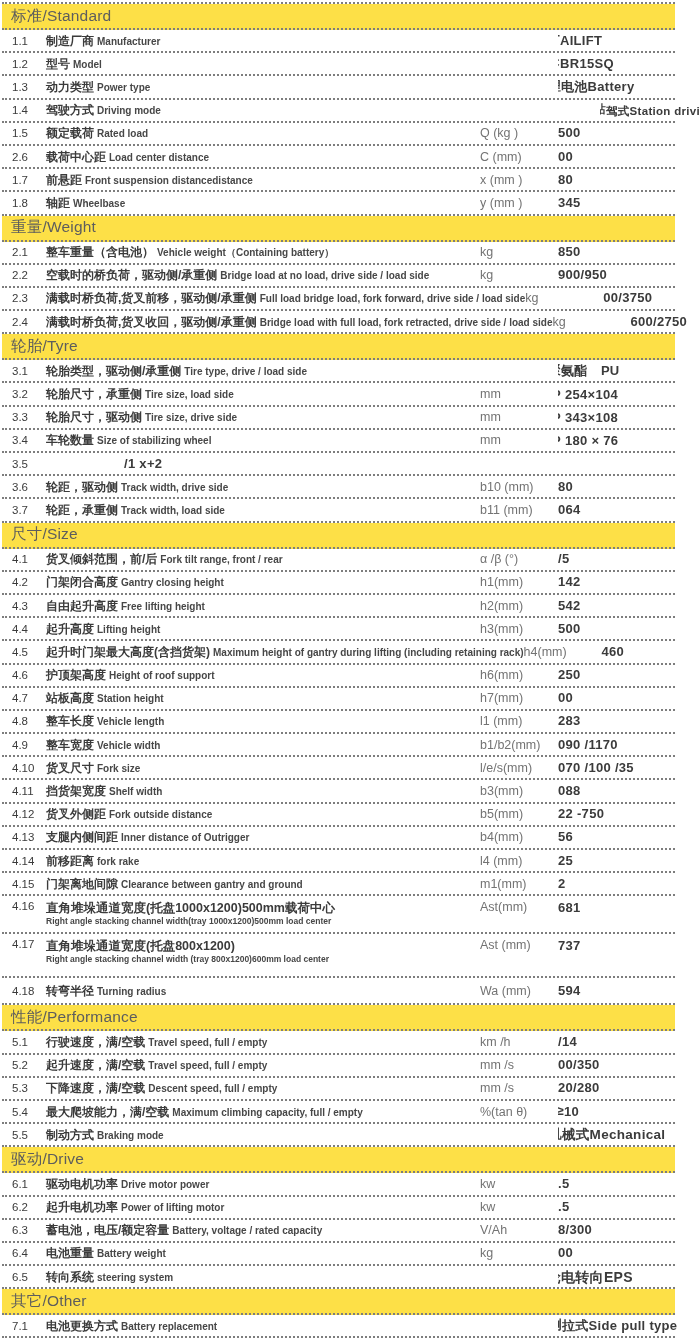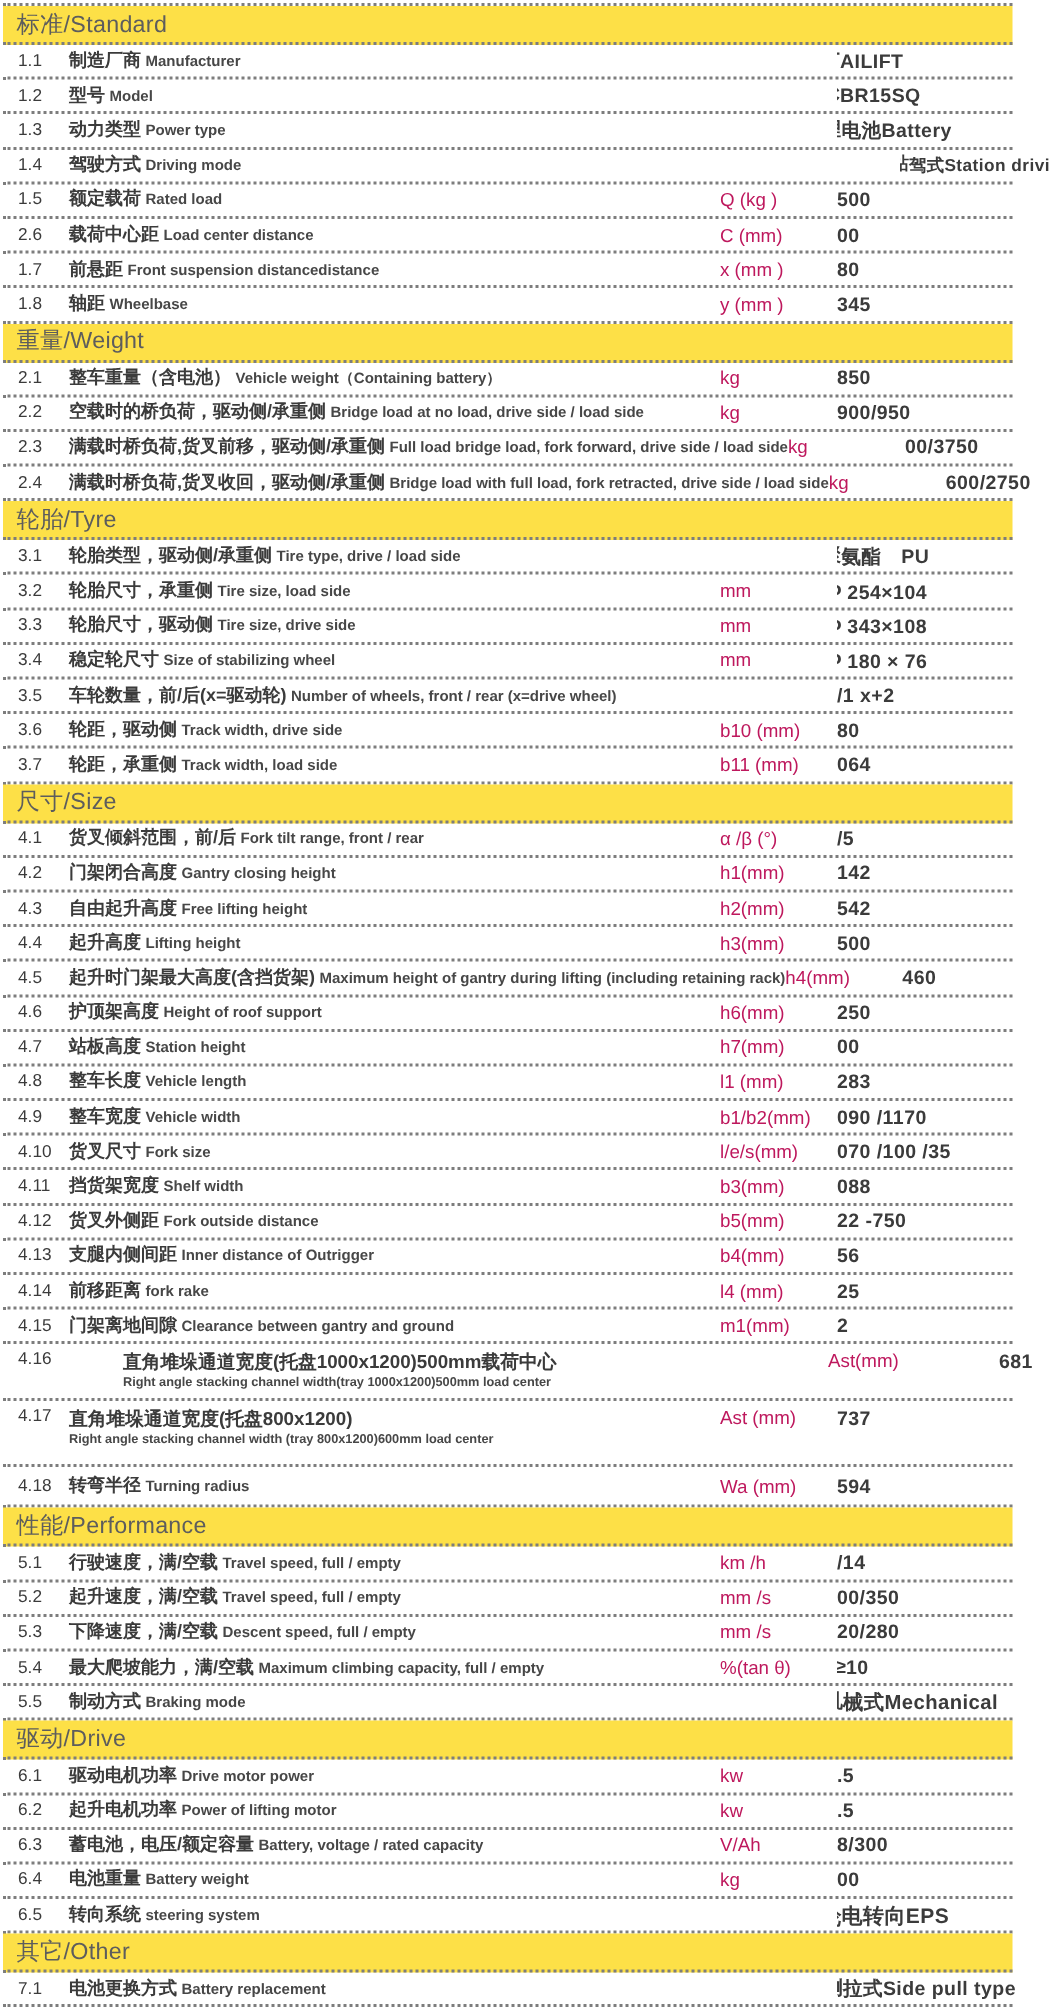--- a/index.html
+++ b/index.html
@@ -26,21 +26,21 @@
     color:#3b3b3b;
   }
   .row.tall{align-items:flex-start;padding-top:4px;}
   .cell-no{flex:0 0 34px;padding-left:10px;font-size:11.5px;font-weight:normal;color:#3b3b3b;}
   .cell-label{flex:0 0 434px;white-space:nowrap;overflow:visible;line-height:14px;}
   .cell-label .zh{font-size:12px;font-weight:bold;color:#3b3b3b;}
   .cell-label .en{font-size:10px;font-weight:bold;color:#474747;margin-left:3px;}
   .cell-label.stacked{white-space:normal;}
   .cell-label.stacked .zh{display:block;font-size:12.5px;line-height:16px;}
   .cell-label.stacked .en{display:block;font-size:8.5px;line-height:11px;margin-left:0;}
-  .cell-unit{flex:0 0 78px;font-size:12.5px;color:#be185d;white-space:nowrap;}
+  .cell-unit{flex:0 0 78px;font-size:12.5px;color:#737373;white-space:nowrap;}
   .cell-value{
     flex:1 1 auto;font-size:13px;font-weight:600;color:#3b3b3b;
     white-space:pre;overflow:visible;letter-spacing:0.3px;line-height:16px;
   }
   .cutchar{
     display:inline-block;overflow:hidden;direction:rtl;
     vertical-align:text-bottom;height:16px;line-height:16px;white-space:nowrap;
   }
 </style>
 </head>
@@ -141,27 +141,26 @@
       <div class="cell-value"><span class="cutchar" style="width: 3px;">Φ</span><span> 254×104</span></div>
     </div>
     <div class="row">
       <div class="cell-no">3.3</div>
       <div class="cell-label"><span class="zh">轮胎尺寸，驱动侧</span><span class="en">Tire size, drive side</span></div>
       <div class="cell-unit">mm</div>
       <div class="cell-value"><span class="cutchar" style="width: 3px;">Φ</span><span> 343×108</span></div>
     </div>
     <div class="row">
       <div class="cell-no">3.4</div>
-      <div class="cell-label"><span class="zh">稳定轮尺寸</span><span class="en">Size of stabilizing wheel</span></div>
+      <div class="cell-label"><span class="zh">车轮数量</span><span class="en">Size of stabilizing wheel</span></div>
       <div class="cell-unit">mm</div>
       <div class="cell-value"><span class="cutchar" style="width: 3px;">Φ</span><span> 180 × 76</span></div>
     </div>
     <div class="row">
       <div class="cell-no">3.5</div>
-      <div class="cell-label"><span class="zh">车轮数量，前/后(x=驱动轮)</span><span class="en">Number of wheels, front / rear (x=drive wheel)</span></div>
       <div class="cell-unit"></div>
       <div class="cell-value"><span>/1 x+2</span></div>
     </div>
     <div class="row">
       <div class="cell-no">3.6</div>
       <div class="cell-label"><span class="zh">轮距，驱动侧</span><span class="en">Track width, drive side</span></div>
       <div class="cell-unit">b10 (mm)</div>
       <div class="cell-value"><span>80</span></div>
     </div>
     <div class="row">
@@ -256,21 +255,21 @@
       <div class="cell-label"><span class="zh">前移距离</span><span class="en">fork rake</span></div>
       <div class="cell-unit">l4 (mm)</div>
       <div class="cell-value"><span>25</span></div>
     </div>
     <div class="row">
       <div class="cell-no">4.15</div>
       <div class="cell-label"><span class="zh">门架离地间隙</span><span class="en">Clearance between gantry and ground</span></div>
       <div class="cell-unit">m1(mm)</div>
       <div class="cell-value"><span>2</span></div>
     </div>
-    <div class="row tall" style="height: 38px; gap: 36px;">
+    <div class="row tall" style="height: 38px;">
       <div class="cell-no">4.16</div>
       <div class="cell-label stacked">
         <span class="zh">直角堆垛通道宽度(托盘1000x1200)500mm载荷中心</span>
         <span class="en">Right angle stacking channel width(tray 1000x1200)500mm load center</span>
       </div>
       <div class="cell-unit">Ast(mm)</div>
       <div class="cell-value"><span>681</span></div>
     </div>
     <div class="row tall" style="height: 44px;">
       <div class="cell-no">4.17</div>

